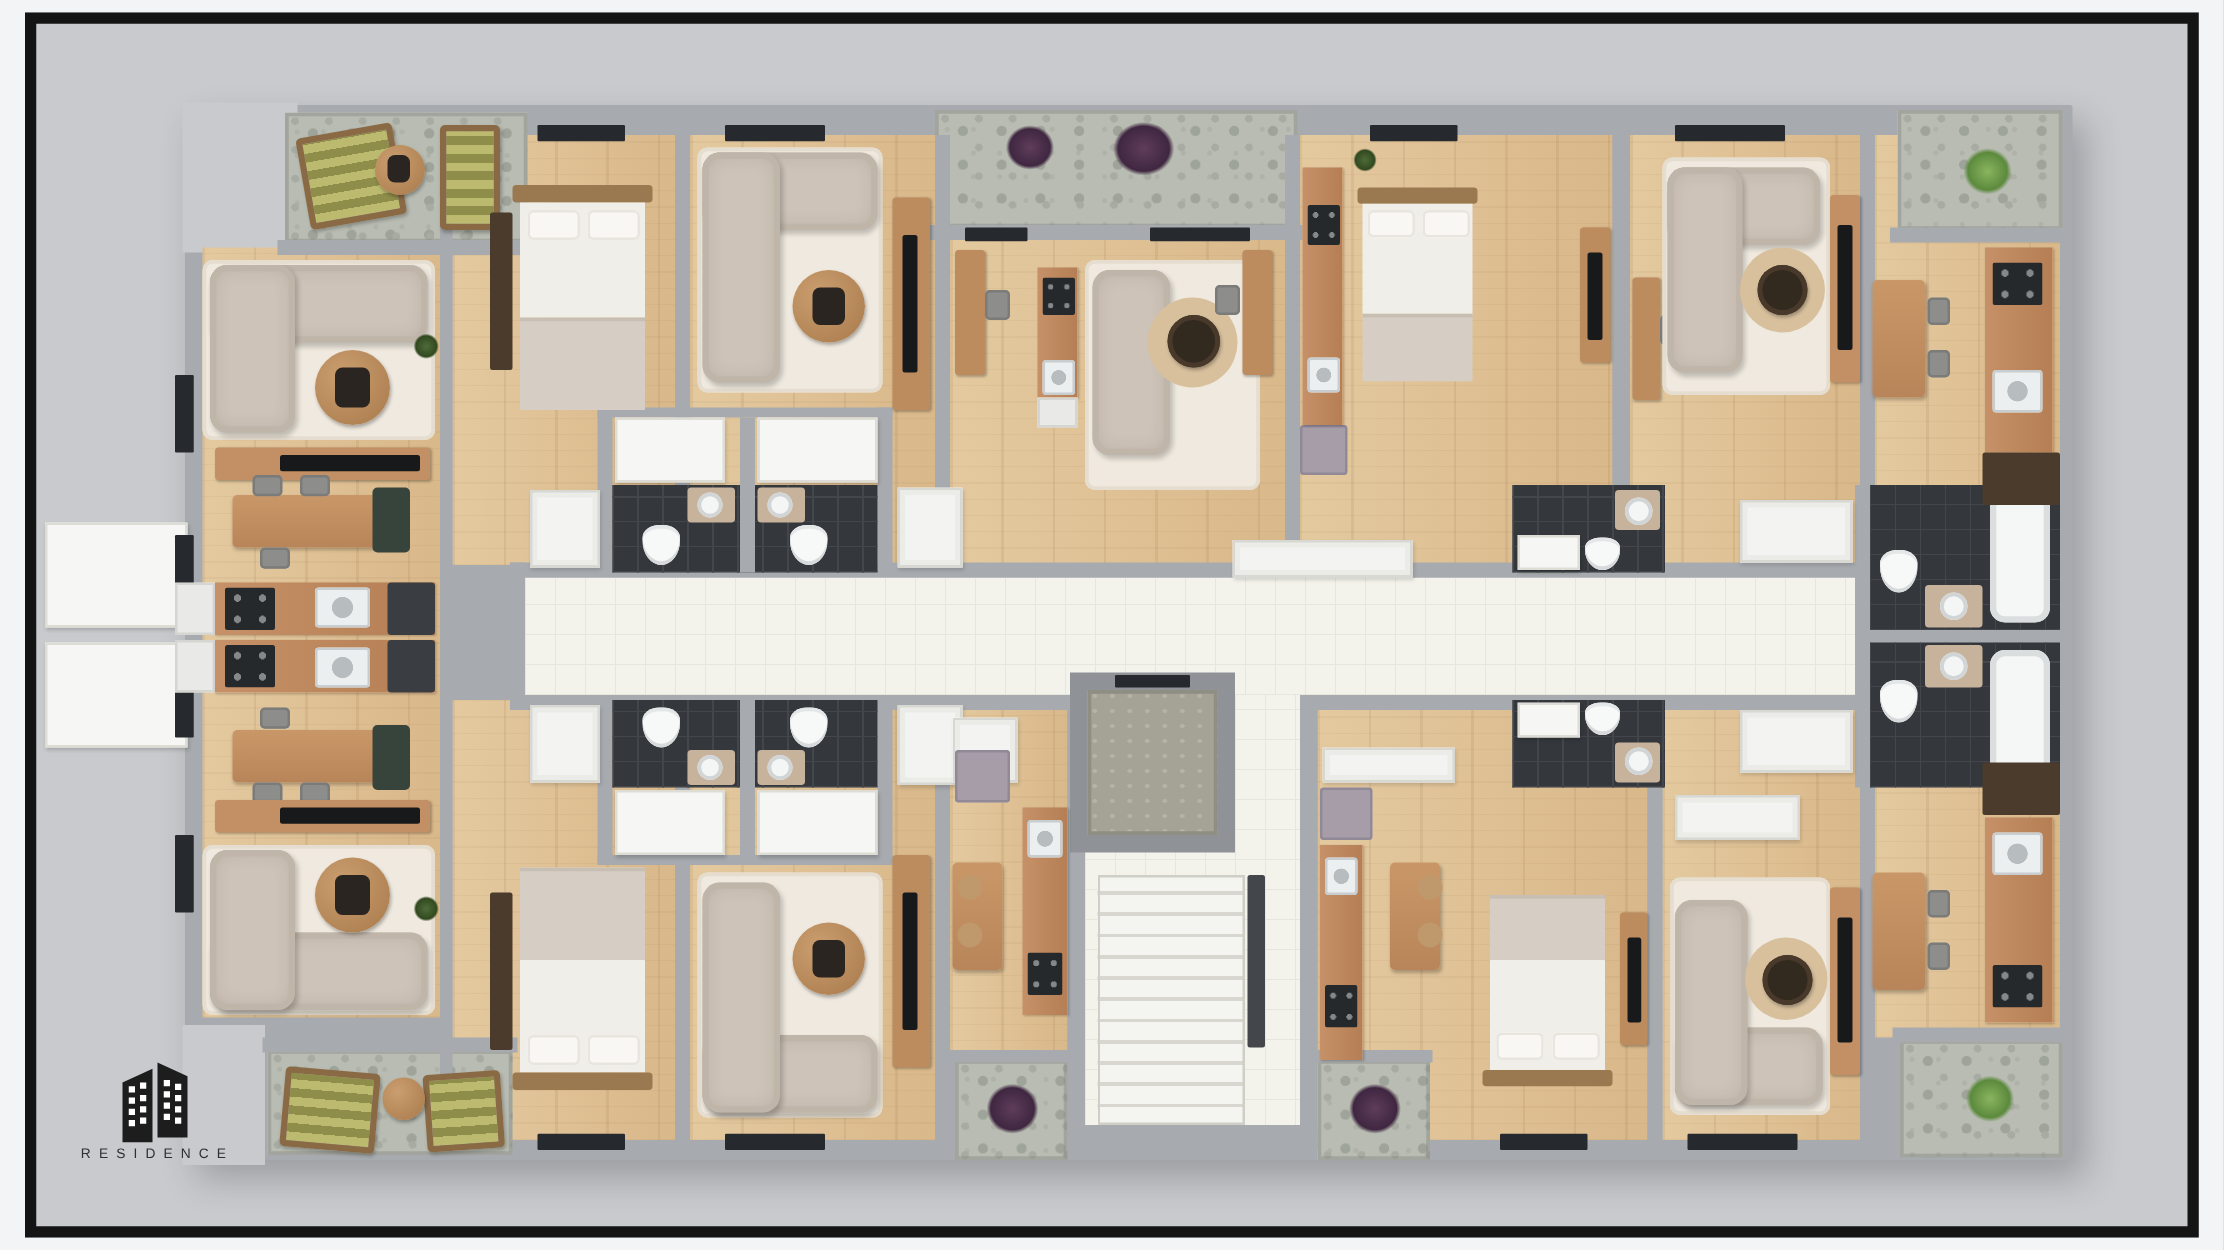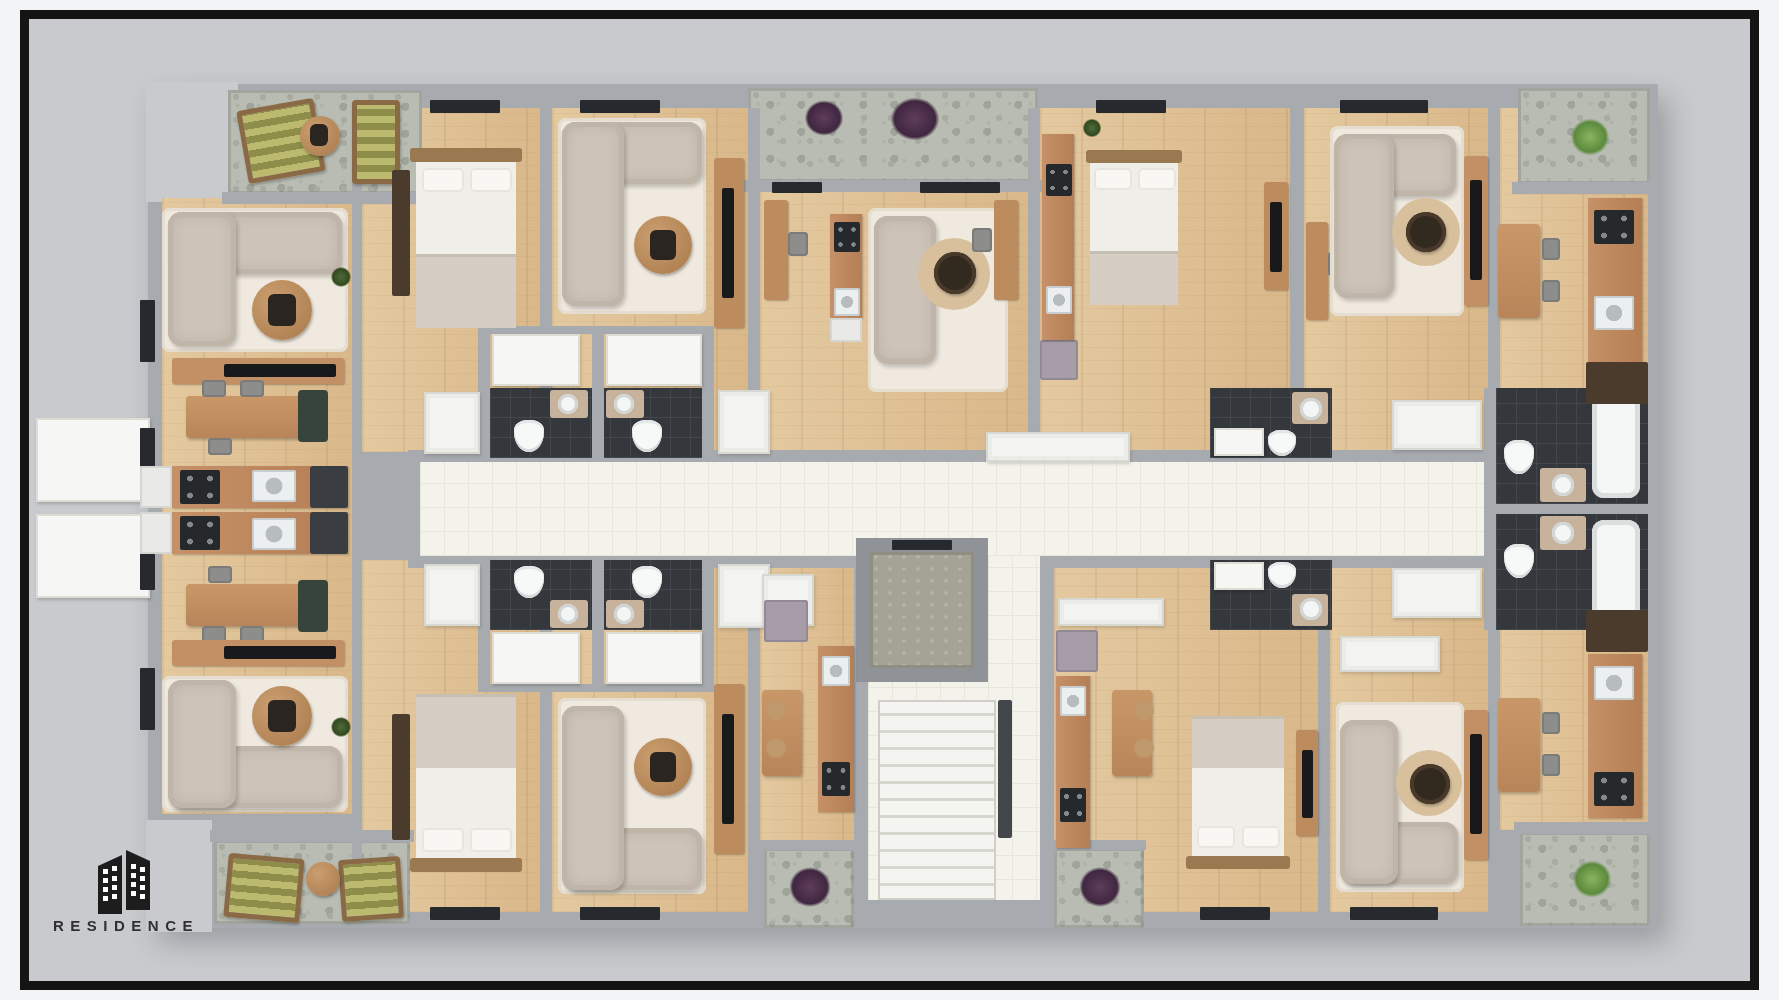--- a/index.html
+++ b/index.html
@@ -77,21 +77,21 @@
   .t-window{background:#26292d;border-radius:1px;}
   
   .t-plantp{background:radial-gradient(closest-side, #5e3d5a, #402741 62%, rgba(0,0,0,0) 74%);border-radius:46% 54% 52% 48%;}
   .t-plantg{background:radial-gradient(closest-side, #8ab55f, #5c8a3d 60%, rgba(0,0,0,0) 74%);border-radius:46% 54% 52% 48%;}
   .t-plantd{background:radial-gradient(closest-side, #4e6b3a, #32491f 64%, rgba(0,0,0,0) 78%);border-radius:46% 54% 52% 48%;}
   .t-lounger{background:repeating-linear-gradient(0deg,#bcba6e 0 7px, #8e8e4a 7px 14px);border:5px solid #8a6a45;border-radius:4px;box-sizing:border-box;box-shadow:1px 2px 3px rgba(0,0,0,.25);}
   
   .logo{position:absolute;left:30px;top:842px;width:186px;text-align:center;z-index:70;color:var(--logocolor,#222);}
   .logo svg{display:block;margin:0 auto;}
   .logo-title{font-size:35px;font-weight:600;letter-spacing:9px;margin-top:4px;color:var(--logocolor,#222);text-indent:9px;}
-  .logo-sub{font-size:15px;font-weight:700;letter-spacing:6.5px;margin-top:3px;color:#303030;text-indent:6px;}
+  .logo-sub{font-size:11px;font-weight:400;letter-spacing:6.5px;margin-top:3px;color:#303030;text-indent:6px;}
 </style>
 </head>
 <body>
 
 <div class="mat"></div>
 
 <div id="plan">
     <div class="it t-slab" style="left: 148px; top: 84px; width: 1510px; height: 844px;"></div>
     <div class="it t-notch" style="left: 146px; top: 82px; width: 92px; height: 120px;"></div>
     <div class="it t-notch" style="left: 146px; top: 820px; width: 66px; height: 112px;"></div>

